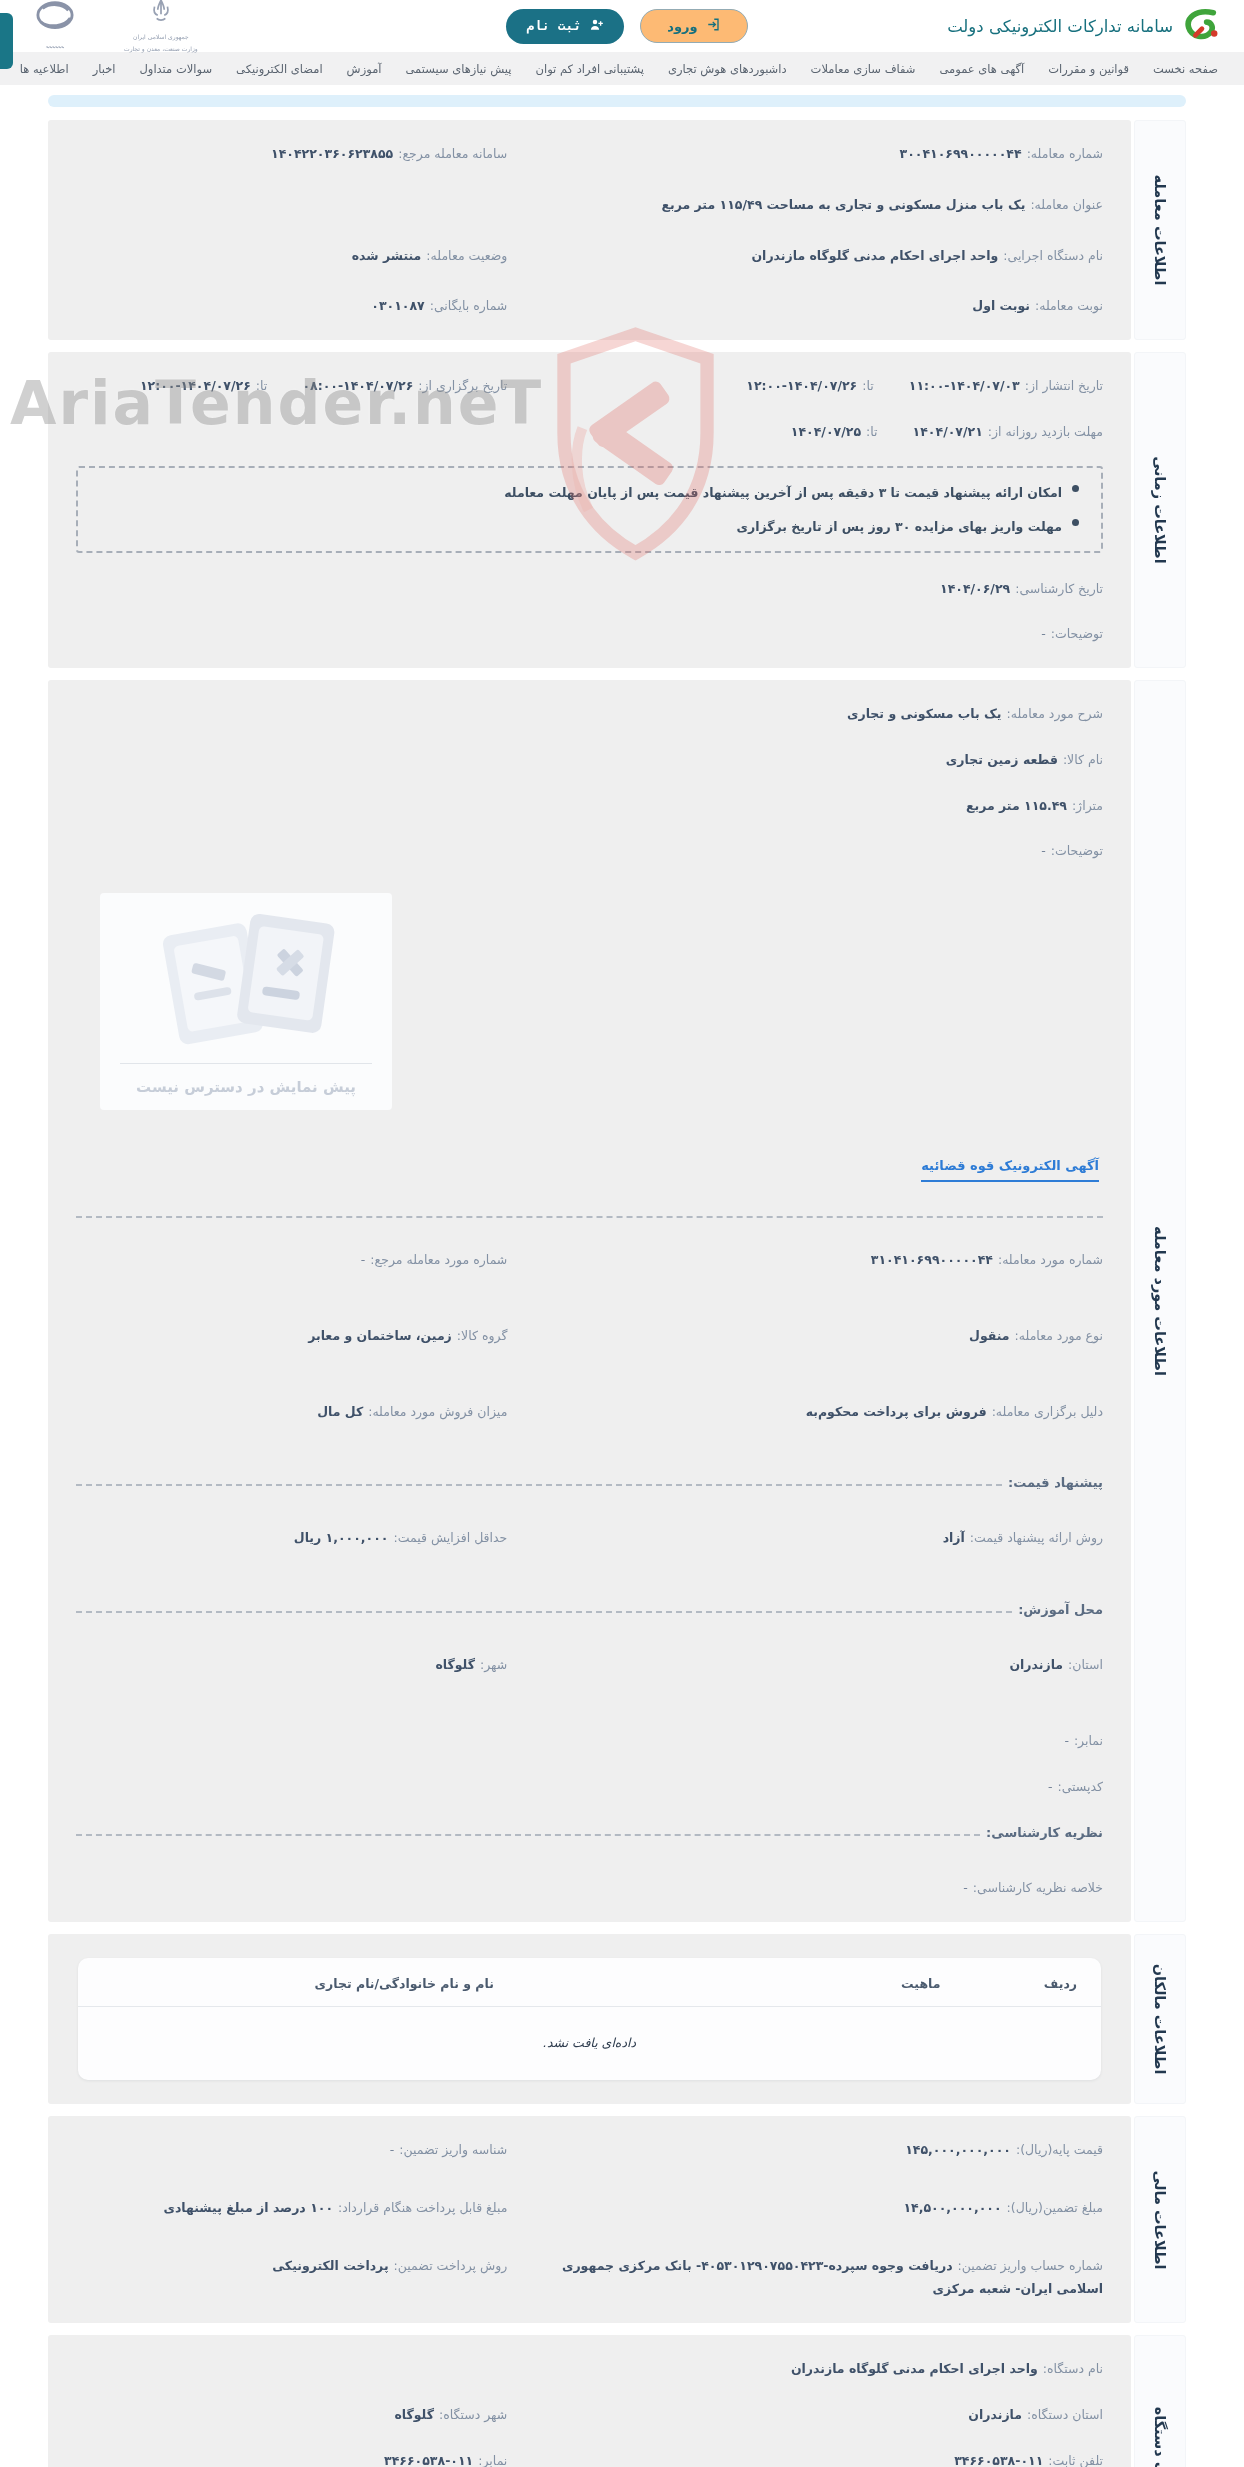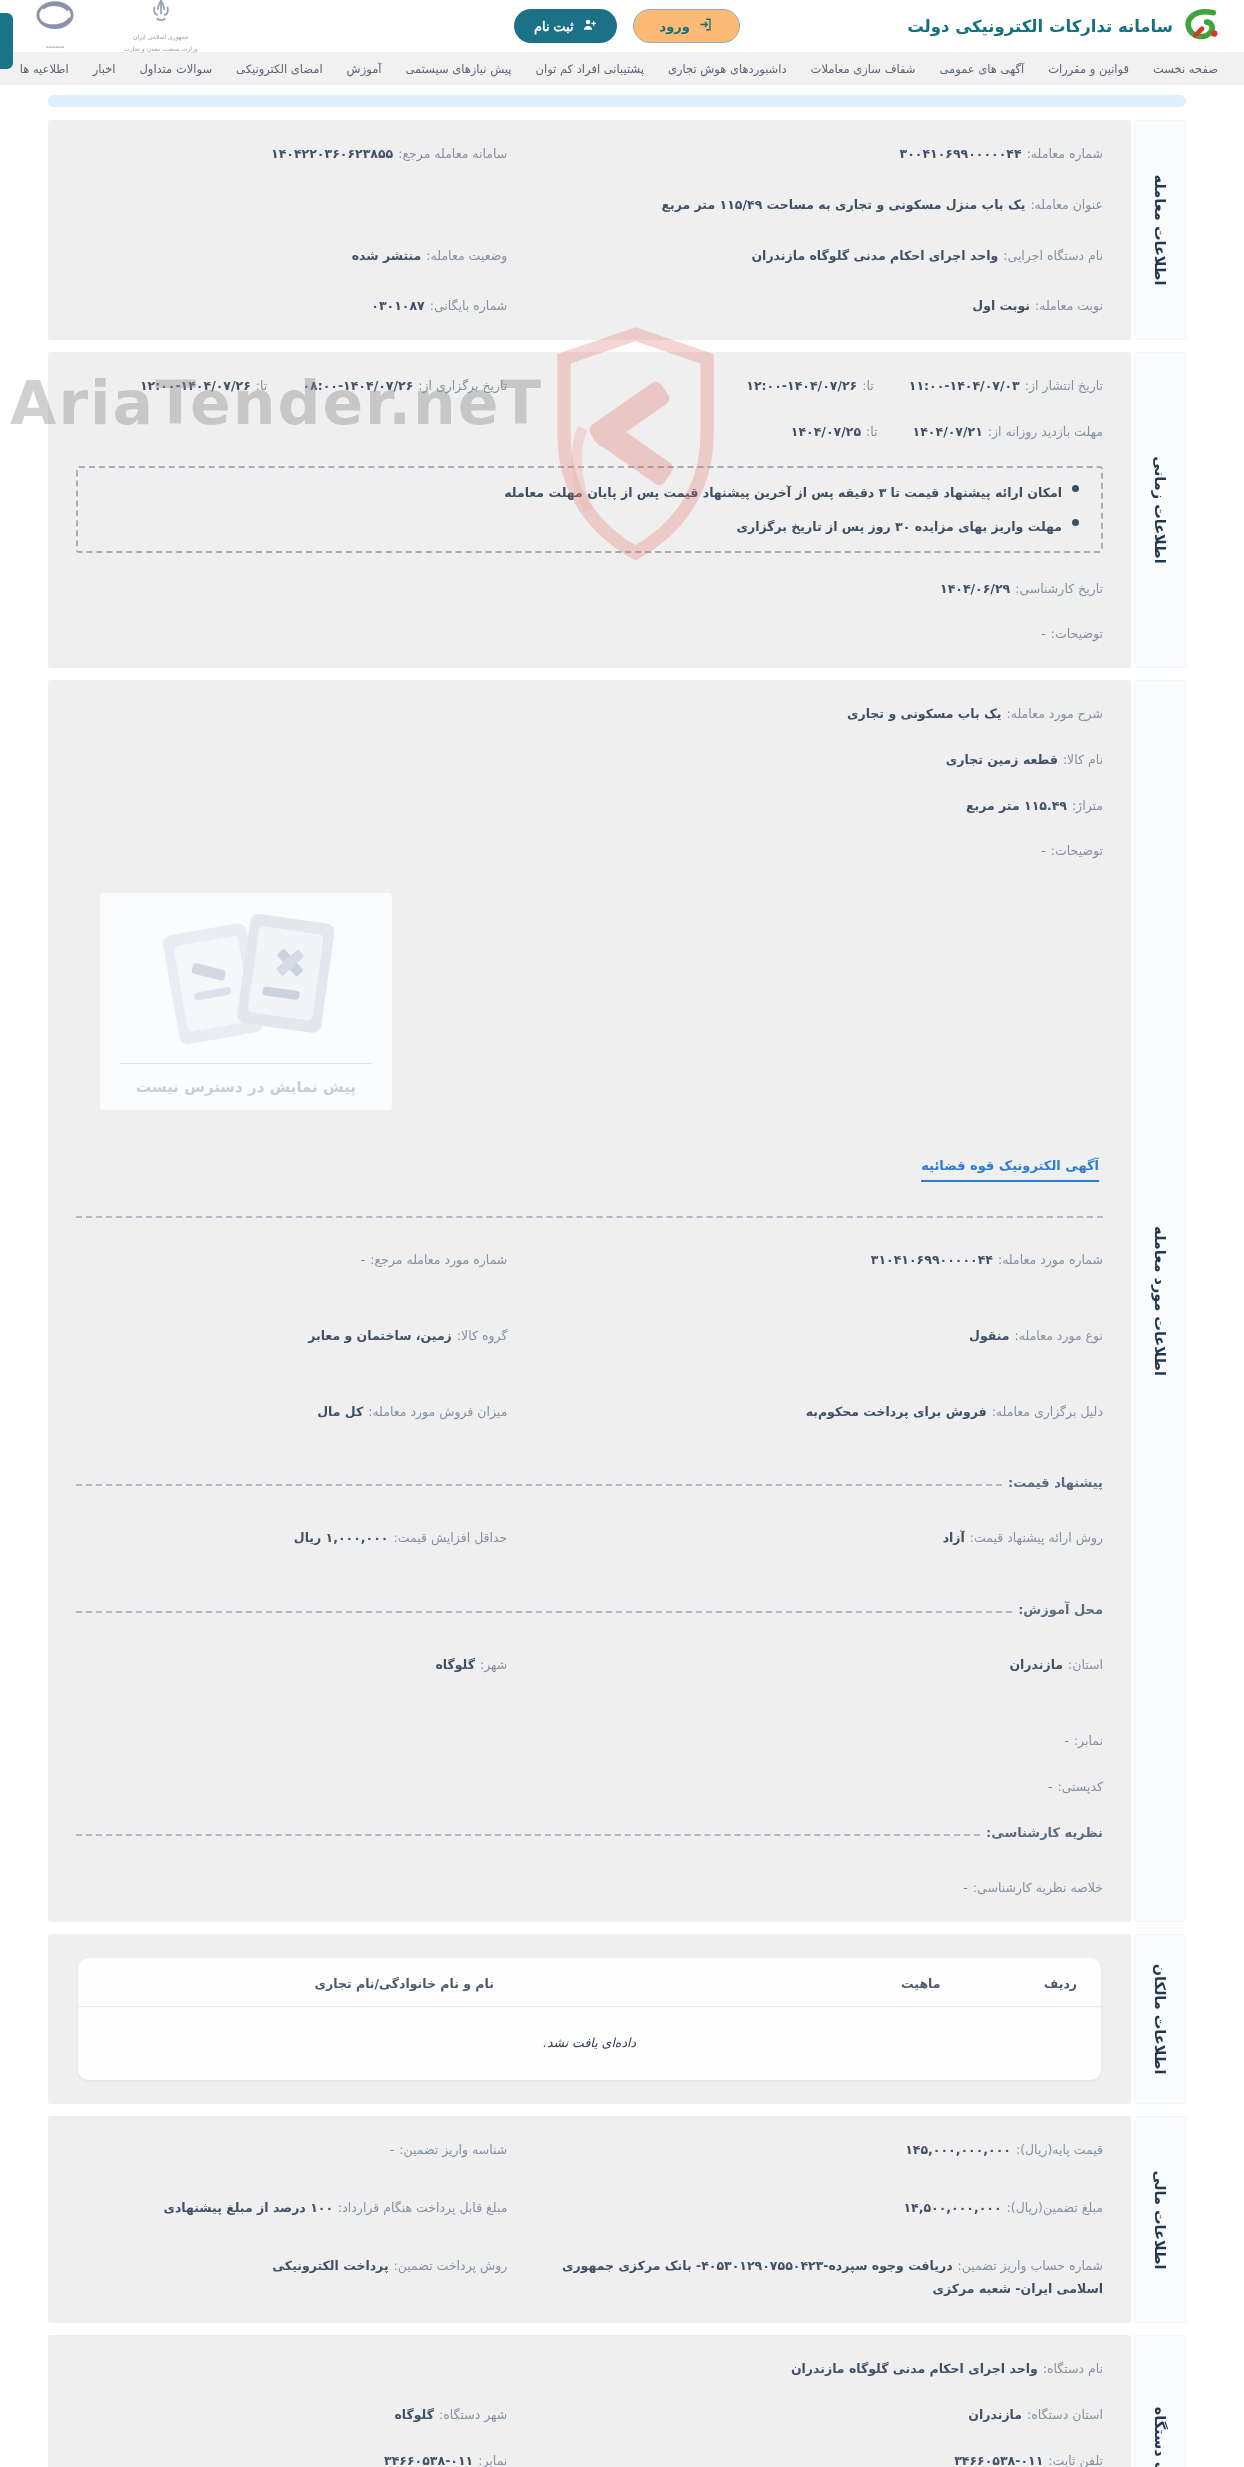--- a/index.html
+++ b/index.html
@@ -2,26 +2,26 @@
 <html lang="fa" dir="rtl"><head>
 <meta charset="utf-8">
 <style>
   *{box-sizing:border-box;margin:0;padding:0}
   body{background:#fff;font-family:"DejaVu Sans","Liberation Sans",sans-serif;direction:rtl}
   .page{width:1244px;min-height:2467px;position:relative;overflow:hidden;background:#fff}
 
   
   .top{height:52px;display:flex;align-items:center;padding:0 24px 0 20px;background:#fff}
   .brand{display:flex;align-items:center;gap:9px;flex:1;cursor:pointer}
-  .brand-title{color:#17707e;font-size:16.5px;font-weight:700;white-space:nowrap}
+  .brand-title{color:#17707e;font-size:16.5px;font-weight:400;white-space:nowrap}
   .hdr-actions{display:flex;align-items:center;gap:16px}
   .btn-login{display:flex;gap:8px;align-items:center;border:1px solid #93abb4;color:#17707e;border-radius:20px;
     padding:7px 26px;background:#fdba74;font-size:13px;font-weight:700;cursor:pointer;font-family:inherit}
   .btn-register{display:flex;gap:8px;align-items:center;background:#1b7186;color:#fff;border-radius:20px;
-    padding:8px 20px;font-size:13px;font-weight:700;border:none;cursor:pointer;font-family:Liberation Sans, sans-serif}
+    padding:8px 20px;font-size:13px;font-weight:700;border:none;cursor:pointer;font-family:Liberation Mono, monospace}
   .hdr-logos{flex:1;display:flex;justify-content:flex-end;align-items:flex-start;gap:48px;padding-inline-end:14px}
   .logo-block{display:flex;flex-direction:column;align-items:center;gap:2px}
   .logo-cap{font-size:6px;color:#96a0b2;line-height:1.6;text-align:center;white-space:nowrap}
 
   
   .menu{background:#f1f1f2;display:flex;align-items:stretch;padding:0 14px;font-size:11.5px;color:#5a6470;height:33px}
   .menu-item{display:flex;align-items:center;padding:0 12px;cursor:pointer;white-space:nowrap}
 
   .bluebar{height:12px;background:#def0fb;border-radius:7px;margin:10px 58px 13px 48px}
 

